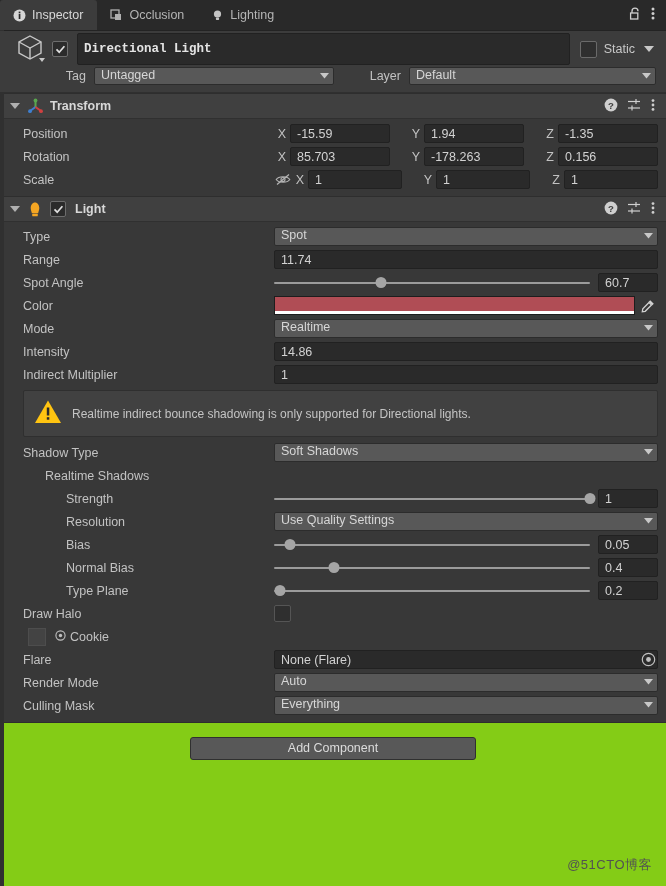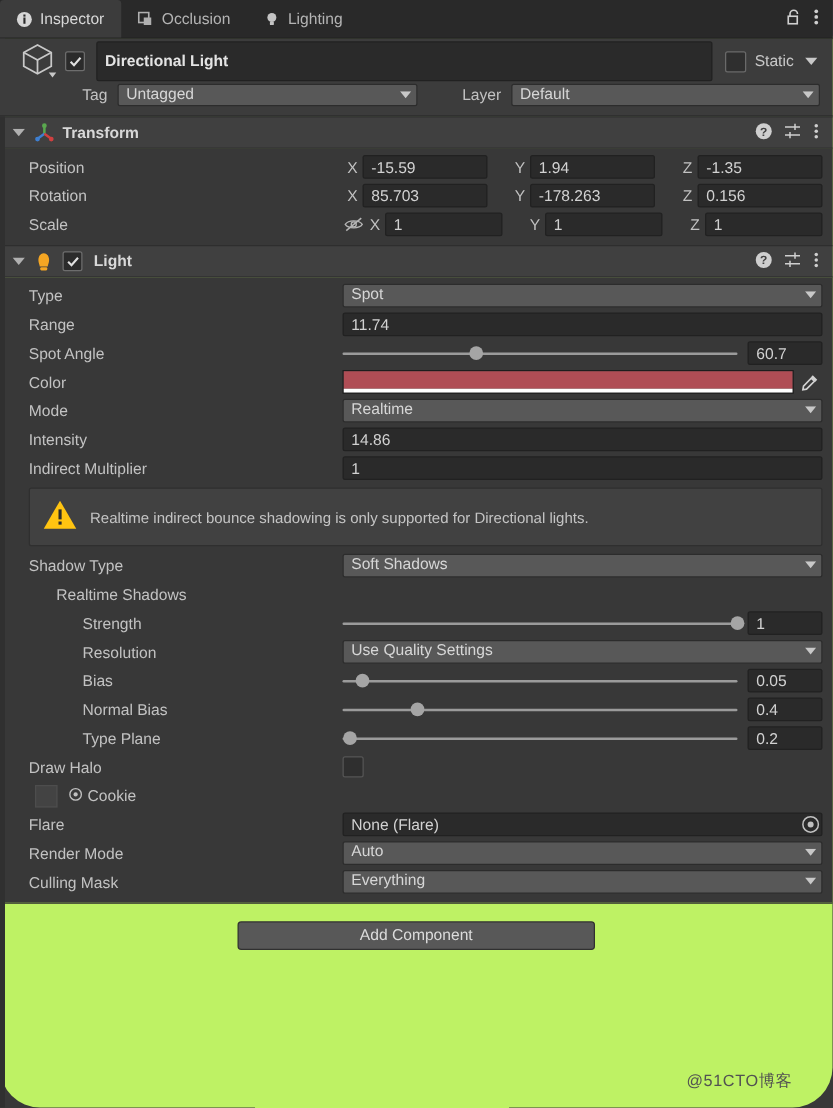--- a/index.html
+++ b/index.html
@@ -14,23 +14,22 @@
     overflow: hidden;
     font-family: "Liberation Sans", sans-serif;
     font-size: 12px;
     color: #c4c4c4;
     -webkit-font-smoothing: antialiased;
   }
   .app {
     position: relative;
     width: 666px;
     height: 886px;
-    background: #bef264;
-    box-sizing: border-box;
-    border-radius: 32px;
+    background: #84cc16;
+    box-sizing: border-box;
   }
 
   
   .tabbar {
     position: relative;
     height: 30px;
     background: #292929;
     display: flex;
     align-items: stretch;
     border-bottom: 1px solid #232323;
@@ -108,20 +107,21 @@
     background: #2a2a2a;
     border: 1px solid #212121;
     border-radius: 2px;
     color: #e4e4e4;
     font-weight: bold;
     font-size: 12.5px;
     display: flex;
     align-items: center;
     padding: 15px 6px;
     box-sizing: border-box;
+    font-family: Liberation Mono, monospace;
   }
   .static-box {
     width: 15px;
     height: 15px;
     border: 1px solid #6a6a6a;
     background: #2f2f2f;
     border-radius: 2px;
     margin-left: 10px;
     margin-right: 7px;
     flex: none;
@@ -390,21 +390,21 @@
     background: #585858;
     border: 1px solid #303030;
     border-radius: 3px;
     color: #dcdcdc;
     font-size: 12.5px;
     text-align: center;
     cursor: default;
   }
   .watermark {
     position: absolute;
-    right: 32px;
+    right: 14px;
     bottom: 12px;
     color: #525252;
     font-size: 13px;
     letter-spacing: 0.5px;
   }
   .leftstripe {
     position: absolute;
     left: 0; top: 30px; bottom: 0;
     width: 4px;
     background: #303030;

